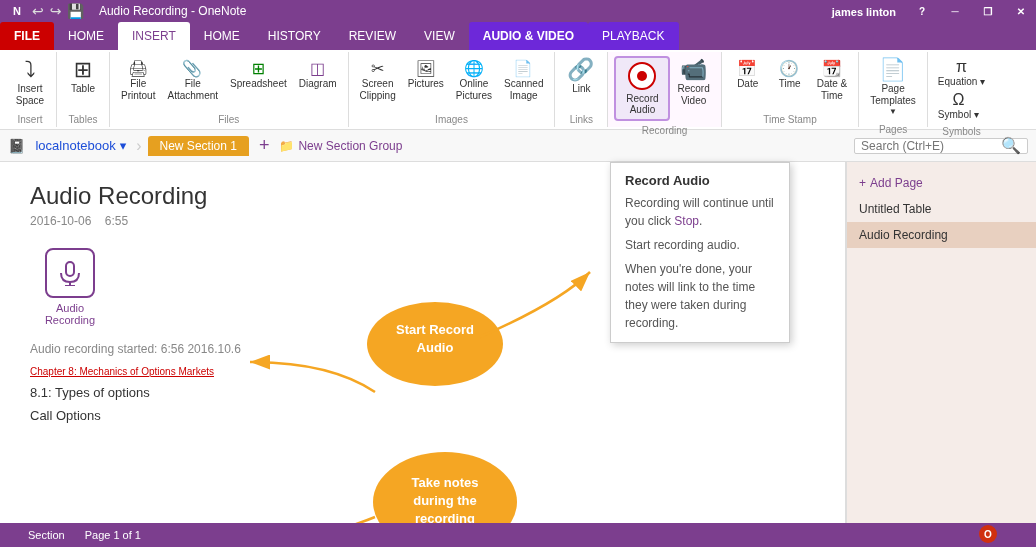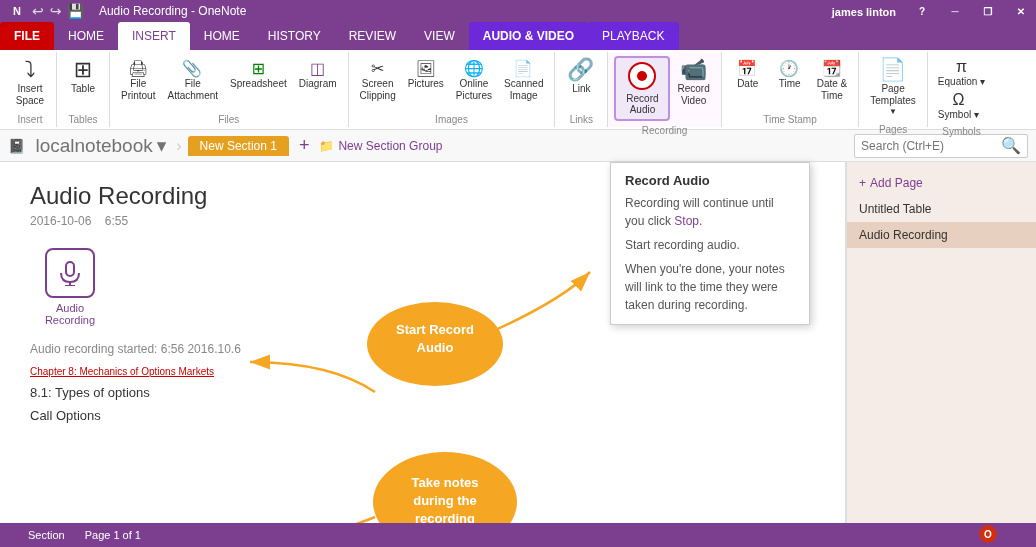--- a/index.html
+++ b/index.html
@@ -131,22 +131,22 @@
       height: 32px;
       display: flex;
       align-items: center;
       padding: 0 8px;
       gap: 6px;
     }
     .notebook-name {
       display: flex;
       align-items: center;
       gap: 4px;
-      font-size: 19px;
-      color: #737373;
+      font-size: 13px;
+      color: #1d4ed8;
       cursor: pointer;
       padding: 2px 6px;
       border-radius: 3px;
     }
     .section-tab {
       background: #e6a020;
       color: white;
       padding: 3px 12px;
       border-radius: 3px 3px 0 0;
       font-size: 12px;
@@ -167,21 +167,21 @@
       cursor: pointer;
     }
     .nav-search {
       margin-left: auto;
       display: flex;
       align-items: center;
       border: 1px solid #ccc;
       border-radius: 2px;
       padding: 1px 6px;
       background: white;
-      height: 24px;
+      height: 16px;
     }
     .nav-search input {
       border: none;
       outline: none;
       font-size: 12px;
       color: #999;
       width: 140px;
     }
 
     
@@ -291,21 +291,21 @@
 
     
     .tooltip-popup {
       position: absolute;
       top: 0;
       left: 610px;
       background: white;
       border: 1px solid #ccc;
       box-shadow: 2px 2px 8px rgba(0,0,0,0.2);
       padding: 10px 14px;
-      width: 200px;
+      width: 180px;
       z-index: 100;
       font-size: 12px;
     }
     .tooltip-title {
       font-weight: bold;
       font-size: 13px;
       color: #333;
       margin-bottom: 6px;
     }
     .tooltip-text {

